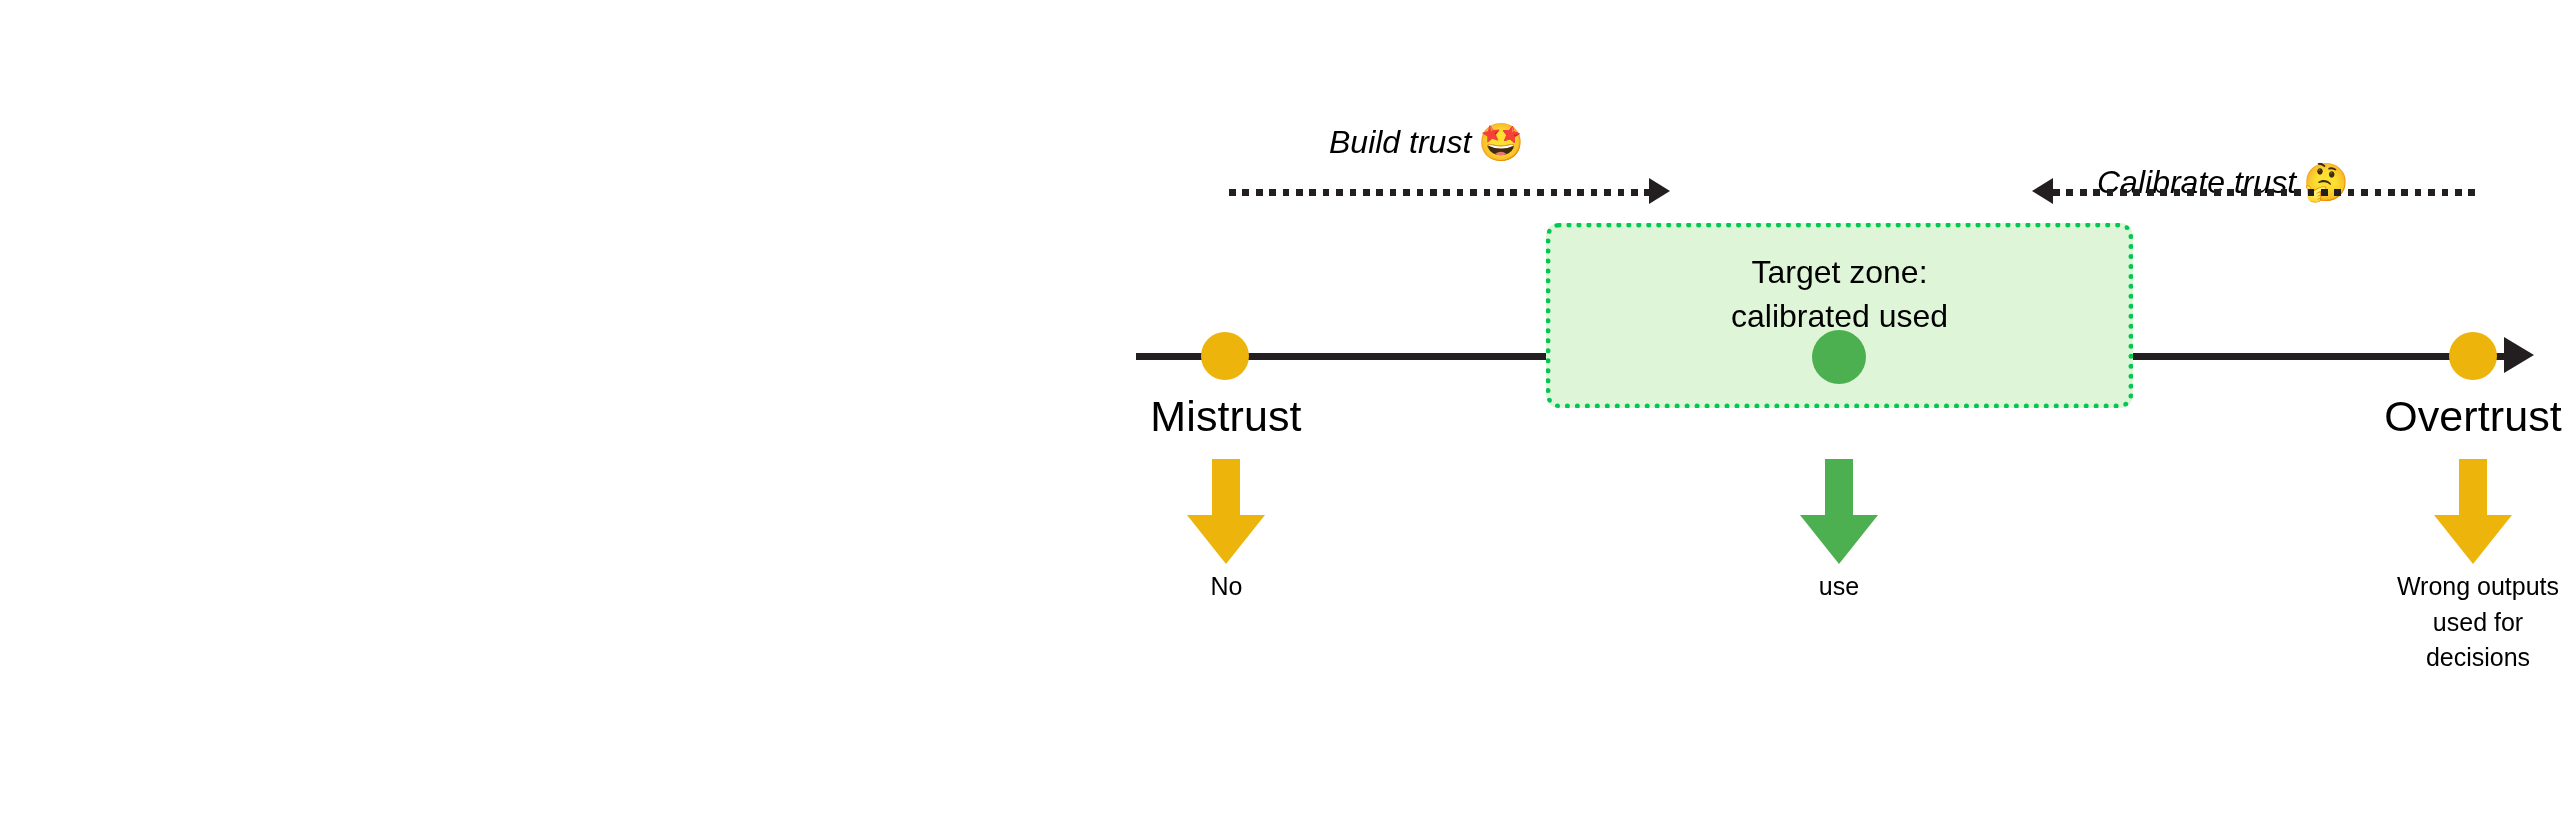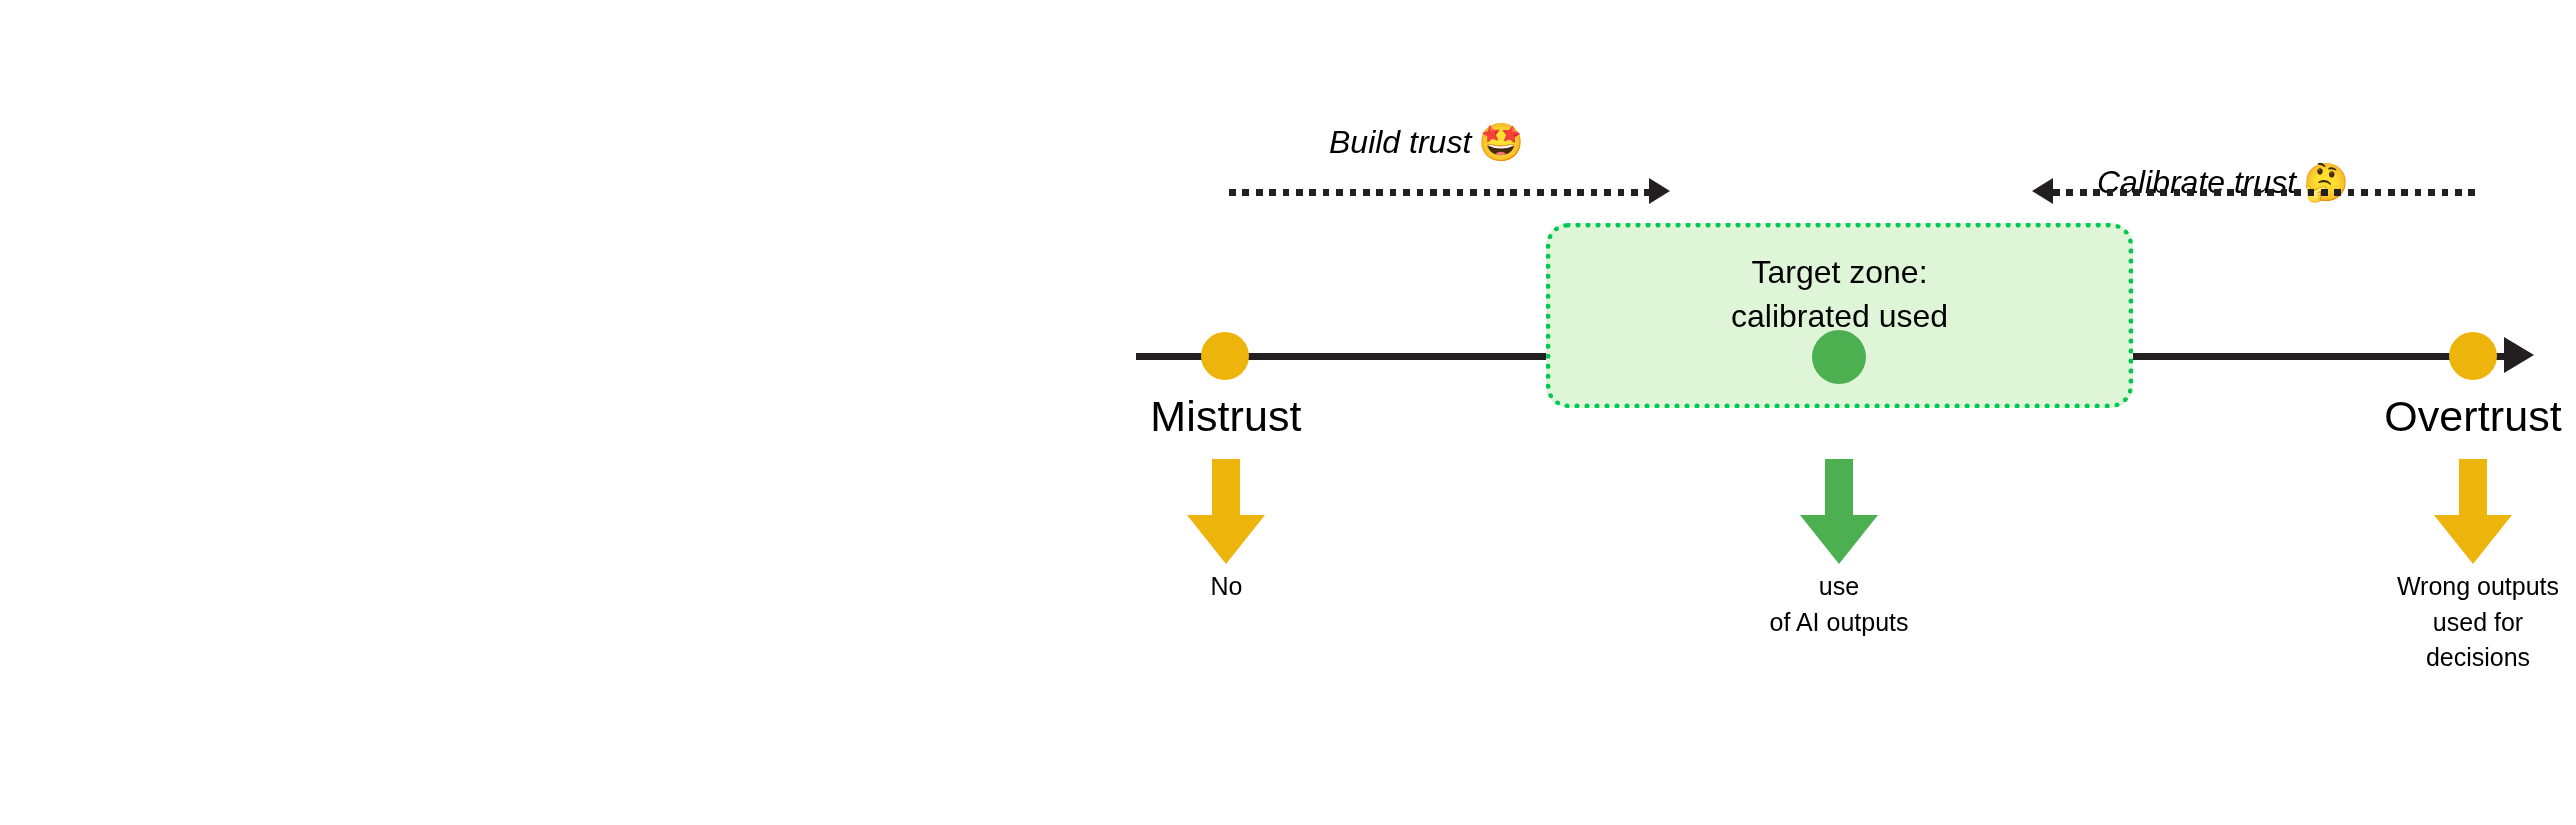--- a/index.html
+++ b/index.html
@@ -78,21 +78,21 @@
 
   
   #target-zone {
     position: absolute;
     left: 1546px;
     top: 223px;
     width: 587px;
     height: 185px;
     background: #DFF5D8;
     border: 5.2px dotted #00C853;
-    border-radius: 22px;
+    border-radius: 13px;
     box-sizing: border-box;
     z-index: 2;
     padding-left: 12px;
   }
   #target-zone-text {
     position: absolute;
     left: 0;
     top: 21.6px;
     width: 100%;
     text-align: center;
@@ -246,21 +246,20 @@
     <div class="shaft"></div>
     <div class="head"></div>
   </div>
 
   <div class="outcome-text" id="text-no-adoption">
     <div>No</div>
   </div>
 
   <div class="outcome-text" id="text-responsible">
     <div>use</div>
-    <div>of AI outputs</div>
   </div>
 
   <div class="outcome-text" id="text-wrong-output">
     <div>Wrong outputs</div>
     <div>used for</div>
     <div>decisions</div>
   </div>
 
 </div>
 

